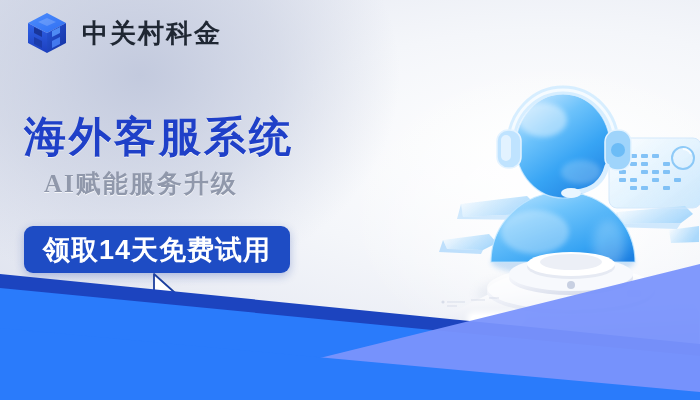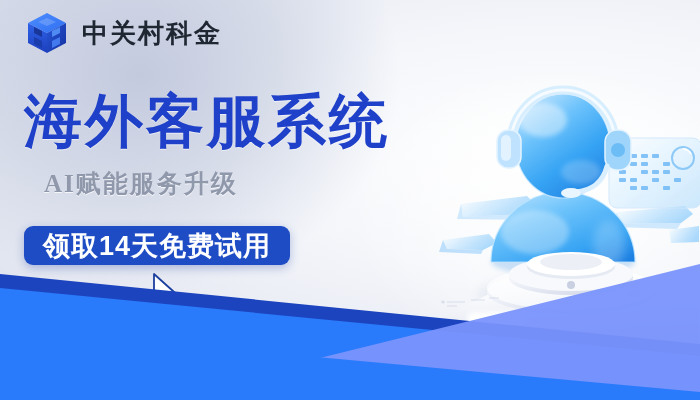--- a/index.html
+++ b/index.html
@@ -30,36 +30,36 @@
   
   .logo-row{position:absolute;left:24px;top:10px;display:flex;align-items:center;gap:12px;}
   .logo-mark{width:46px;height:46px;display:block;}
   .logo-text{
     font-size:26px;font-weight:700;color:#1f2733;letter-spacing:2px;
     line-height:1;white-space:nowrap;
   }
 
   
   .headline{
-    position:absolute;left:24px;top:89px;
-    font-size:58px;font-weight:700;color:#1f40c8;letter-spacing:3px;
+    position:absolute;left:24px;top:113px;
+    font-size:42px;font-weight:700;color:#1f40c8;letter-spacing:3px;
     line-height:1.12;white-space:nowrap;
     text-shadow:0 1px 0 rgba(255,255,255,.55);
   }
   .subhead{
     position:absolute;left:44px;top:170px;
     font-size:25px;font-weight:700;color:#9098ab;letter-spacing:2px;
     line-height:1.1;white-space:nowrap;
     text-shadow:0 1px 0 rgba(255,255,255,.75);
     font-family:Liberation Serif, serif;
   }
   .cta{
     position:absolute;left:24px;top:226px;
     display:inline-flex;align-items:center;justify-content:center;
-    height:39px;padding:0 19px;box-sizing:border-box;
+    height:47px;padding:0 19px;box-sizing:border-box;
     background:#1e4cc4;border:none;border-radius:9px;
     color:#ffffff;font-size:27px;font-weight:700;letter-spacing:1px;
     white-space:nowrap;cursor:pointer;
     box-shadow:0 3px 10px rgba(27,62,170,.30);
     font-family:inherit;
   }
 
   
   .cursor{position:absolute;left:150px;top:272px;width:34px;height:46px;}
 

